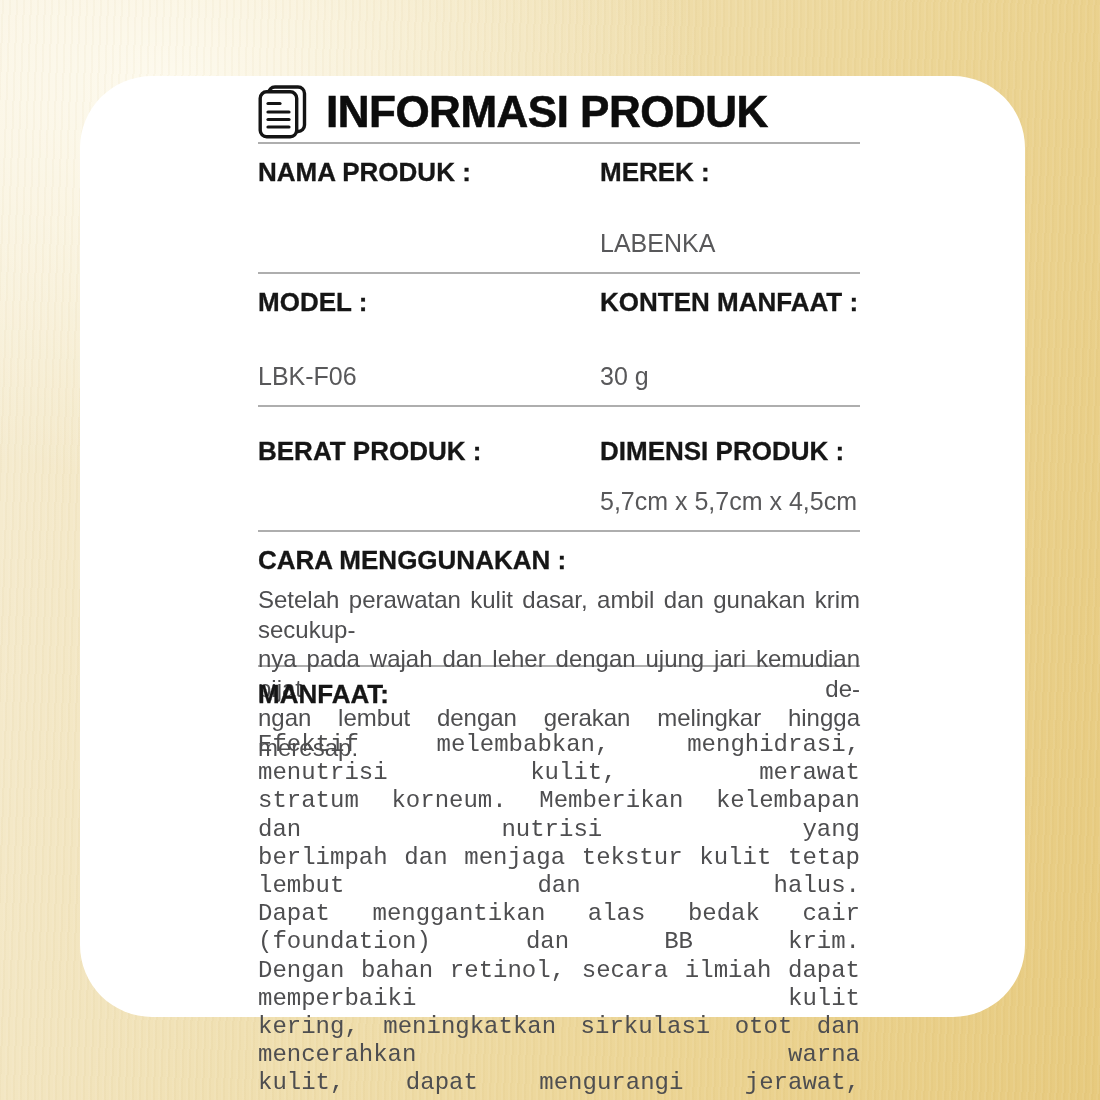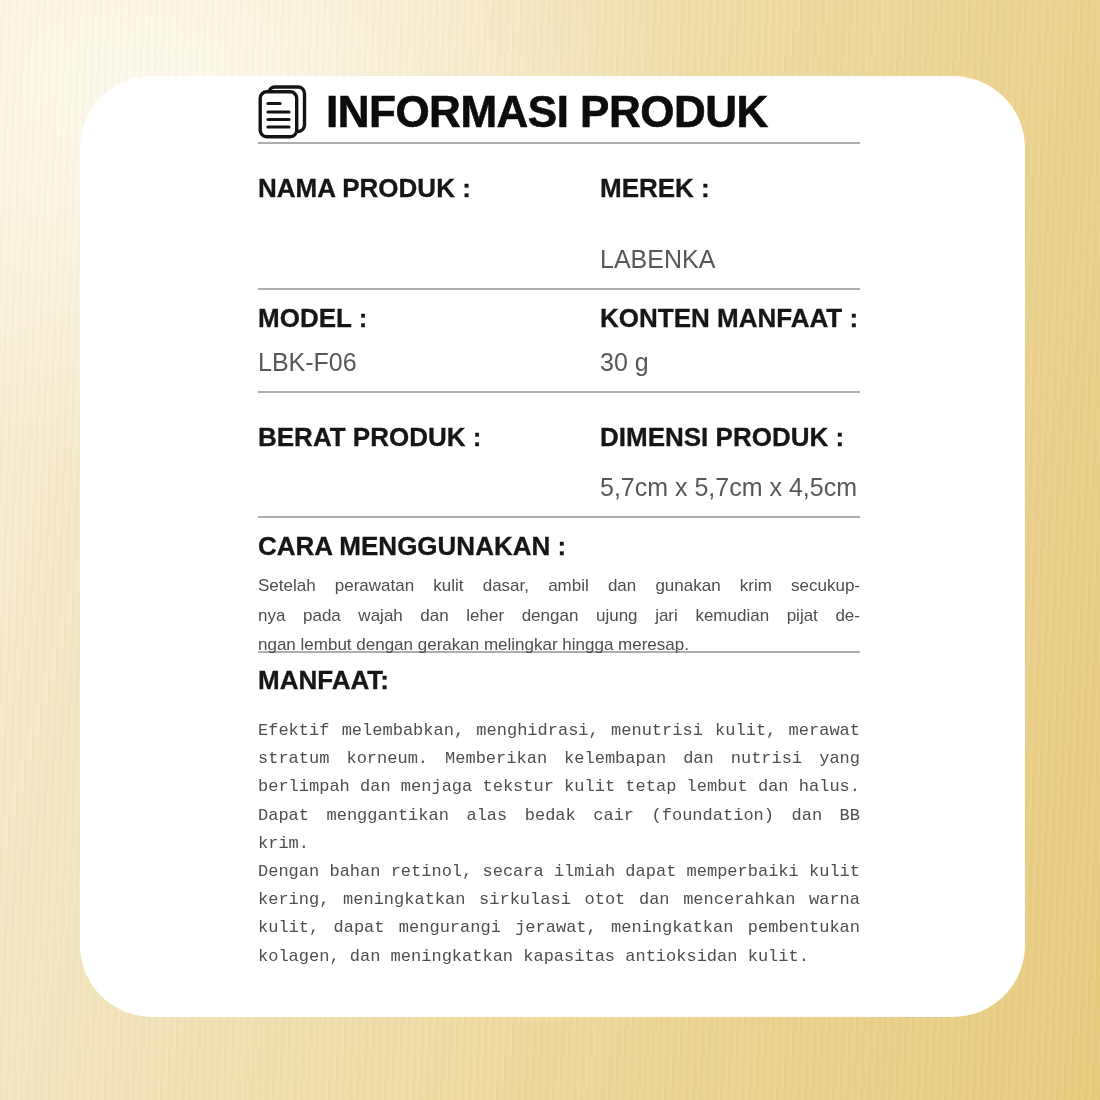--- a/index.html
+++ b/index.html
@@ -36,38 +36,38 @@
   .icon{display:inline-flex;flex:0 0 auto;}
   .title{
     margin-left:18px;font-size:44px;font-weight:800;color:var(--title);
     letter-spacing:-.5px;line-height:1;-webkit-text-stroke:.6px var(--title);
     white-space:nowrap;
   }
   .row{
     display:grid;grid-template-columns:342px 260px;
     border-bottom:2px solid var(--divider);
   }
-  .r1{height:130px;margin-top:16px;} .r2{height:103px;} .r3{height:109px;margin-top:16px;}
+  .r1{height:130px;} .r2{height:133px;} .r3{height:109px;margin-top:16px;}
   .cell{display:flex;flex-direction:column;justify-content:space-between;
         padding:12px 0 13px;}
   .lbl{
     font-size:26px;font-weight:800;color:var(--label);line-height:32px;
     -webkit-text-stroke:.3px var(--label);white-space:nowrap;
   }
   .val{font-size:25px;font-weight:400;color:var(--value);line-height:31px;
        max-width:330px;}
   .usage{height:135px;border-bottom:2px solid var(--divider);padding-top:11px;}
   .slbl{
     font-size:26px;font-weight:800;color:var(--label);line-height:34px;
     -webkit-text-stroke:.3px var(--label);
   }
   .usage .slbl{margin-bottom:8px;}
   .benefits{padding-top:10px;}
   .benefits .slbl{margin-bottom:20px;}
-  .para{font-size:17px;color:var(--body);}
+  .para{font-size:24px;color:var(--body);}
   .cara .jline{line-height:29.5px;}
   .man .jline{line-height:28.2px;font-family:Liberation Mono, monospace;}
   .jline{text-align:justify;text-align-last:justify;}
   .jline:last-child{text-align-last:left;}
 </style>
 </head>
 <body>
 
 <div class="bg">
   <div class="bg-texture"></div>

